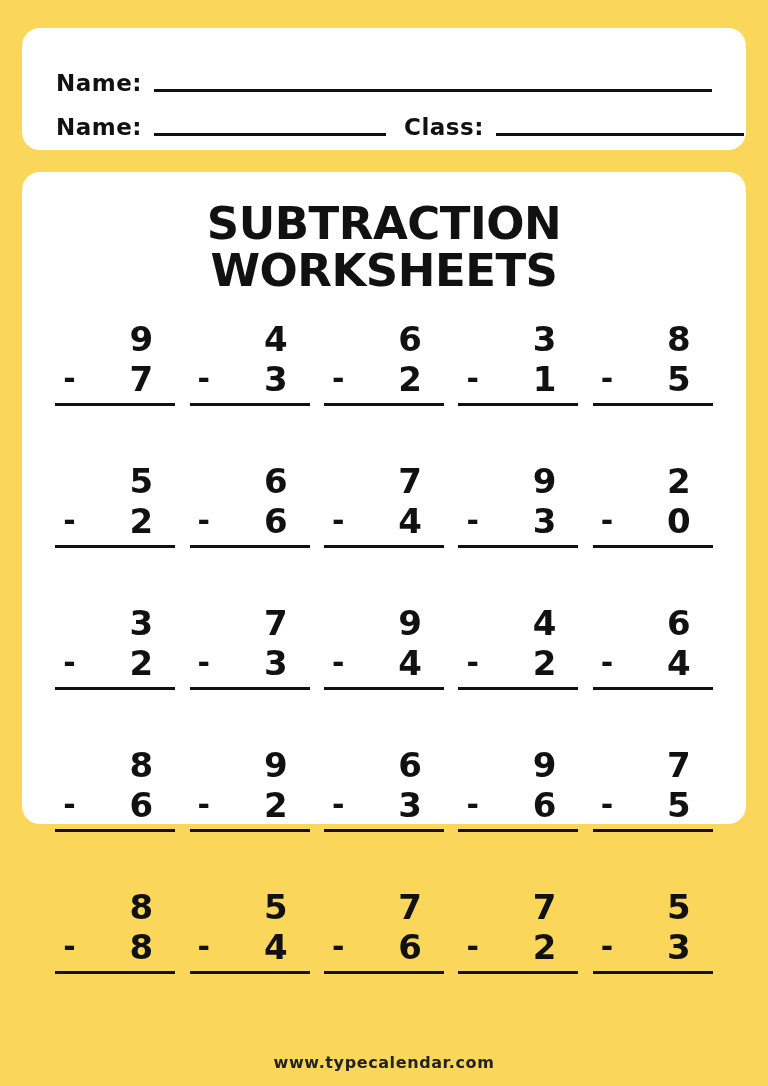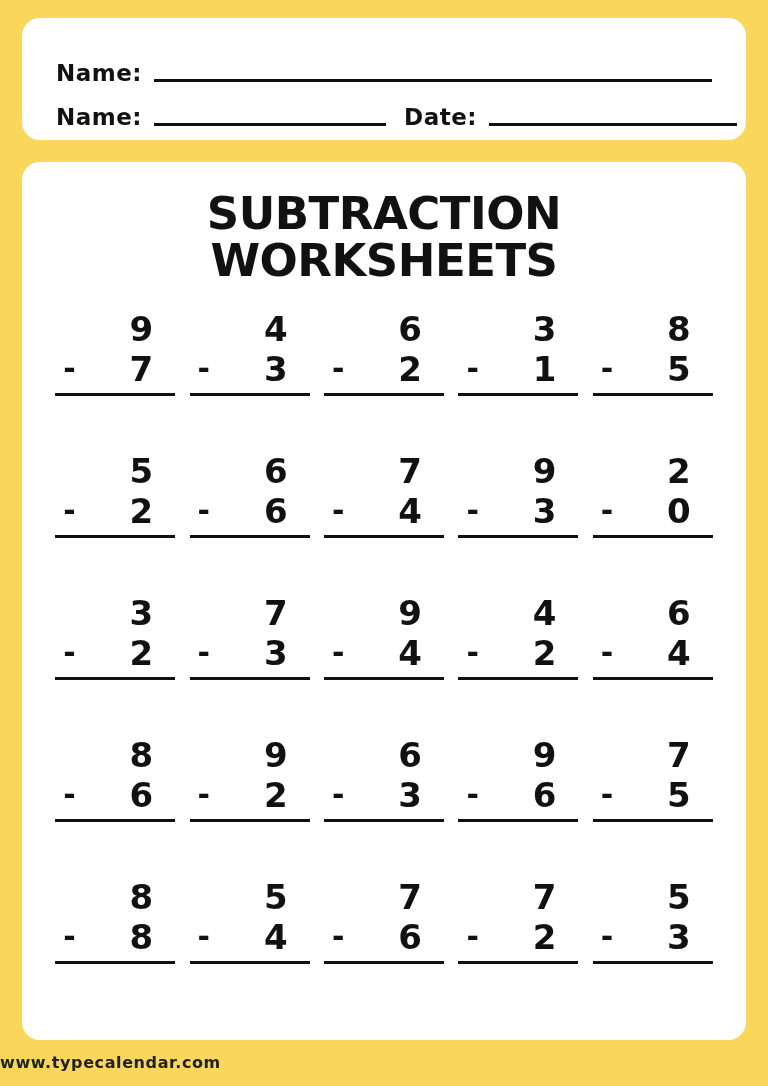--- a/index.html
+++ b/index.html
@@ -11,21 +11,21 @@
     height: 1086px;
     background: #FAD75B;
     font-family: "DejaVu Sans", sans-serif;
     overflow: hidden;
   }
   .page {
     position: relative;
     width: 768px;
     height: 1086px;
     box-sizing: border-box;
-    padding: 18px 22px 0 22px;
+    padding: 28px 22px 0 22px;
   }
 
   
   .header-card {
     background: #ffffff;
     border-radius: 18px;
     height: 122px;
     box-sizing: border-box;
     padding: 26px 34px 0 34px;
   }
@@ -58,21 +58,21 @@
   }
   .spacer-gap {
     flex: 0 0 18px;
   }
 
   
   .sheet-card {
     background: #ffffff;
     border-radius: 18px;
     margin-top: 22px;
-    height: 878px;
+    height: 652px;
     box-sizing: border-box;
     padding: 18px 26px 10px 26px;
     position: relative;
   }
   .sheet-title {
     text-align: center;
     font-family: "DejaVu Sans", sans-serif;
     font-weight: bold;
     font-size: 45px;
     letter-spacing: -0.5px;
@@ -119,21 +119,21 @@
     margin-top: 4px;
     width: 100%;
   }
 
   
   .footer {
     position: absolute;
     left: 0;
     right: 0;
     bottom: 14px;
-    text-align: left;
+    text-align: center;
     font-family: "DejaVu Sans", sans-serif;
     font-weight: bold;
     font-size: 16px;
     color: #222222;
     letter-spacing: 0.6px;
   }
 </style>
 </head>
 <body>
 
@@ -141,21 +141,21 @@
 
   <div class="header-card">
     <div class="field-row">
       <span class="field-label">Name:</span>
       <span class="field-line"></span>
     </div>
     <div class="field-row">
       <span class="field-label">Name:</span>
       <span class="field-line short-class"></span>
       <span class="spacer-gap"></span>
-      <span class="field-label">Date:</span>
+      <span class="field-label">Class:</span>
       <span class="field-line short-date"></span>
     </div>
   </div>
 
   <div class="sheet-card">
     <h1 class="sheet-title">SUBTRACTION WORKSHEETS</h1>
 
     <div class="grid">
 
       <div class="problem">

